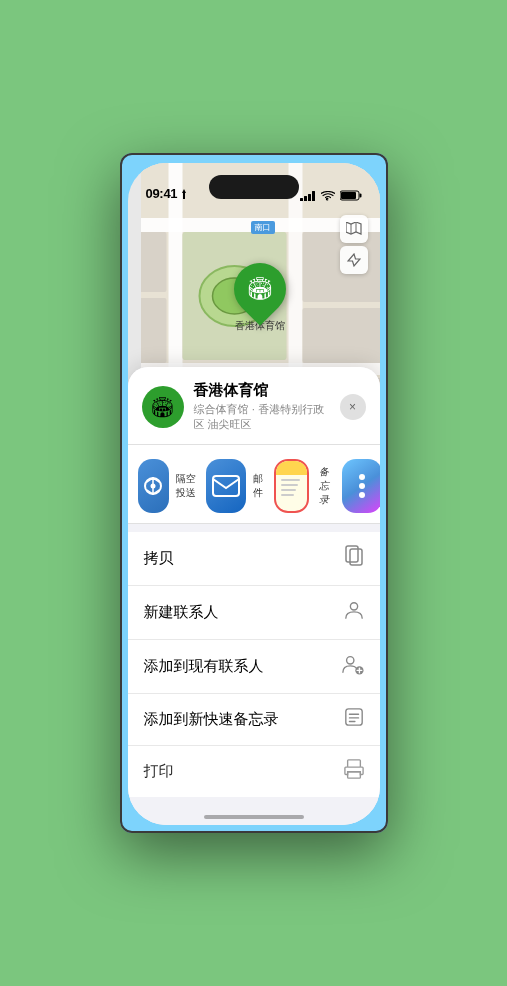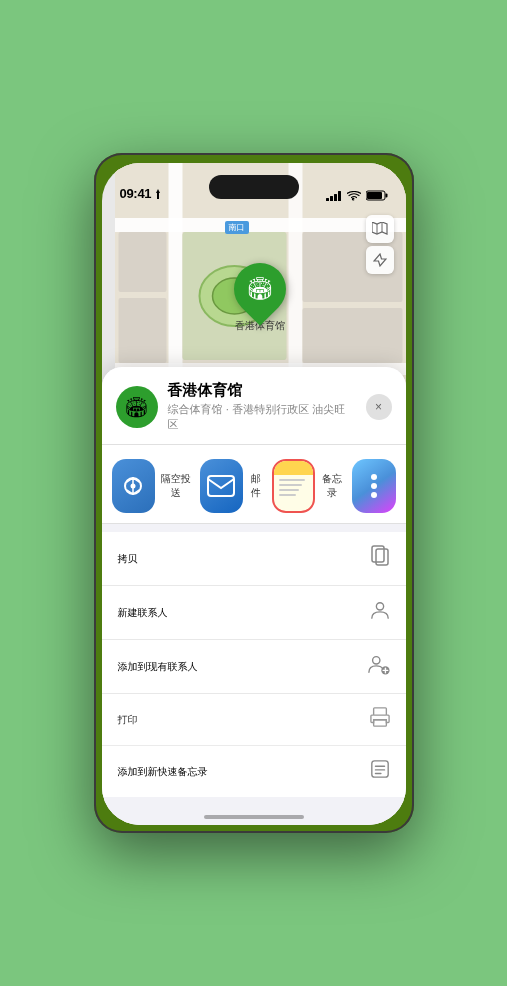--- a/index.html
+++ b/index.html
@@ -7,24 +7,24 @@
     body {
       background: #7bc67e;
       display: flex;
       justify-content: center;
       align-items: center;
       min-height: 100vh;
       font-family: -apple-system, 'PingFang SC', 'Helvetica Neue', sans-serif;
     }
 
     .phone-frame {
-      width: 320px;
+      width: 268px;
       height: 680px;
-      background: #4d7c0f;
-      border-radius: 28px;
+      background: #7dd3fc;
+      border-radius: 12px;
       position: relative;
       box-shadow: 0 20px 60px rgba(0,0,0,0.5), inset 0 0 0 2px #3a3a3a;
       overflow: hidden;
     }
 
     .phone-screen {
       position: absolute;
       top: 10px;
       left: 8px;
       right: 8px;
@@ -289,21 +289,21 @@
       justify-content: space-between;
       padding: 13px 16px;
       border-bottom: 0.5px solid #e8e8e8;
     }
 
     .action-item:last-child {
       border-bottom: none;
     }
 
     .action-label {
-      font-size: 10px;
+      font-size: 15px;
       color: #000;
     }
 
     .action-icon {
       font-size: 18px;
       color: #666;
     }
 
     
     .home-indicator {
@@ -440,21 +440,21 @@
         <div class="share-item">
           <div class="share-icon mail">
             <svg width="30" height="24" viewBox="0 0 30 24">
               <rect x="2" y="2" width="26" height="20" rx="3" fill="none" stroke="white" stroke-width="2"></rect>
               <path d="M2 5 L15 14 L28 5" fill="none" stroke="white" stroke-width="2"></path>
             </svg>
           </div>
           <span class="share-label">邮件</span>
         </div>
 
-        <div class="share-item" style="position:relative;">
+        <div class="share-item" style="position:relative;font-style:italic;">
           <div style="width:54px;height:54px;border-radius:14px;border:2.5px solid #ef5350;overflow:hidden;background:#fffde7;display:flex;flex-direction:column;">
             <div style="width:100%;height:14px;background:#ffd54f;flex-shrink:0;"></div>
             <div style="padding:4px 5px;display:flex;flex-direction:column;gap:3px;">
               <div style="width:90%;height:2px;background:#ccc;border-radius:1px;"></div>
               <div style="width:80%;height:2px;background:#ccc;border-radius:1px;"></div>
               <div style="width:70%;height:2px;background:#ccc;border-radius:1px;"></div>
               <div style="width:60%;height:2px;background:#ccc;border-radius:1px;"></div>
             </div>
           </div>
           <span class="share-label">备忘录</span>
@@ -498,42 +498,42 @@
             <svg width="22" height="22" viewBox="0 0 24 22">
               <circle cx="9" cy="7" r="4" fill="none" stroke="#888" stroke-width="1.5"></circle>
               <path d="M1 20 Q1 13 9 13 Q14 13 16 16" fill="none" stroke="#888" stroke-width="1.5" stroke-linecap="round"></path>
               <circle cx="19" cy="18" r="4.5" fill="#888"></circle>
               <line x1="19" y1="15.5" x2="19" y2="20.5" stroke="white" stroke-width="1.5" stroke-linecap="round"></line>
               <line x1="16.5" y1="18" x2="21.5" y2="18" stroke="white" stroke-width="1.5" stroke-linecap="round"></line>
             </svg>
           </span>
         </div>
 
-        <div class="action-item" style="opacity:0.85;">
-          <span class="action-label">打印</span>
-          <span class="action-icon">
-            <svg width="20" height="20" viewBox="0 0 22 20">
-              <rect x="4" y="0" width="14" height="8" rx="1" fill="none" stroke="#888" stroke-width="1.5"></rect>
-              <path d="M4 8 H2 Q1 8 1 9 L1 15 Q1 16 2 16 H4 V13 H18 V16 H20 Q21 16 21 15 L21 9 Q21 8 20 8 H18" fill="none" stroke="#888" stroke-width="1.5"></path>
-              <rect x="4" y="13" width="14" height="7" rx="1" fill="none" stroke="#888" stroke-width="1.5"></rect>
-            </svg>
-          </span>
-        </div>
-
         <div class="action-item">
           <span class="action-label">添加到新快速备忘录</span>
           <span class="action-icon">
             <svg width="20" height="20" viewBox="0 0 22 22">
               <rect x="2" y="2" width="18" height="18" rx="3" fill="none" stroke="#888" stroke-width="1.5"></rect>
               <line x1="6" y1="8" x2="16" y2="8" stroke="#888" stroke-width="1.5" stroke-linecap="round"></line>
               <line x1="6" y1="12" x2="16" y2="12" stroke="#888" stroke-width="1.5" stroke-linecap="round"></line>
               <line x1="6" y1="16" x2="12" y2="16" stroke="#888" stroke-width="1.5" stroke-linecap="round"></line>
             </svg>
           </span>
         </div>
+
+        <div class="action-item" style="opacity:0.85;">
+          <span class="action-label">打印</span>
+          <span class="action-icon">
+            <svg width="20" height="20" viewBox="0 0 22 20">
+              <rect x="4" y="0" width="14" height="8" rx="1" fill="none" stroke="#888" stroke-width="1.5"></rect>
+              <path d="M4 8 H2 Q1 8 1 9 L1 15 Q1 16 2 16 H4 V13 H18 V16 H20 Q21 16 21 15 L21 9 Q21 8 20 8 H18" fill="none" stroke="#888" stroke-width="1.5"></path>
+              <rect x="4" y="13" width="14" height="7" rx="1" fill="none" stroke="#888" stroke-width="1.5"></rect>
+            </svg>
+          </span>
+        </div>
       </div>
 
       <div style="height:28px;display:flex;align-items:center;justify-content:center;background:#f2f2f7;">
         <div class="home-indicator"></div>
       </div>
     </div>
 
   </div>
 </div>
 

